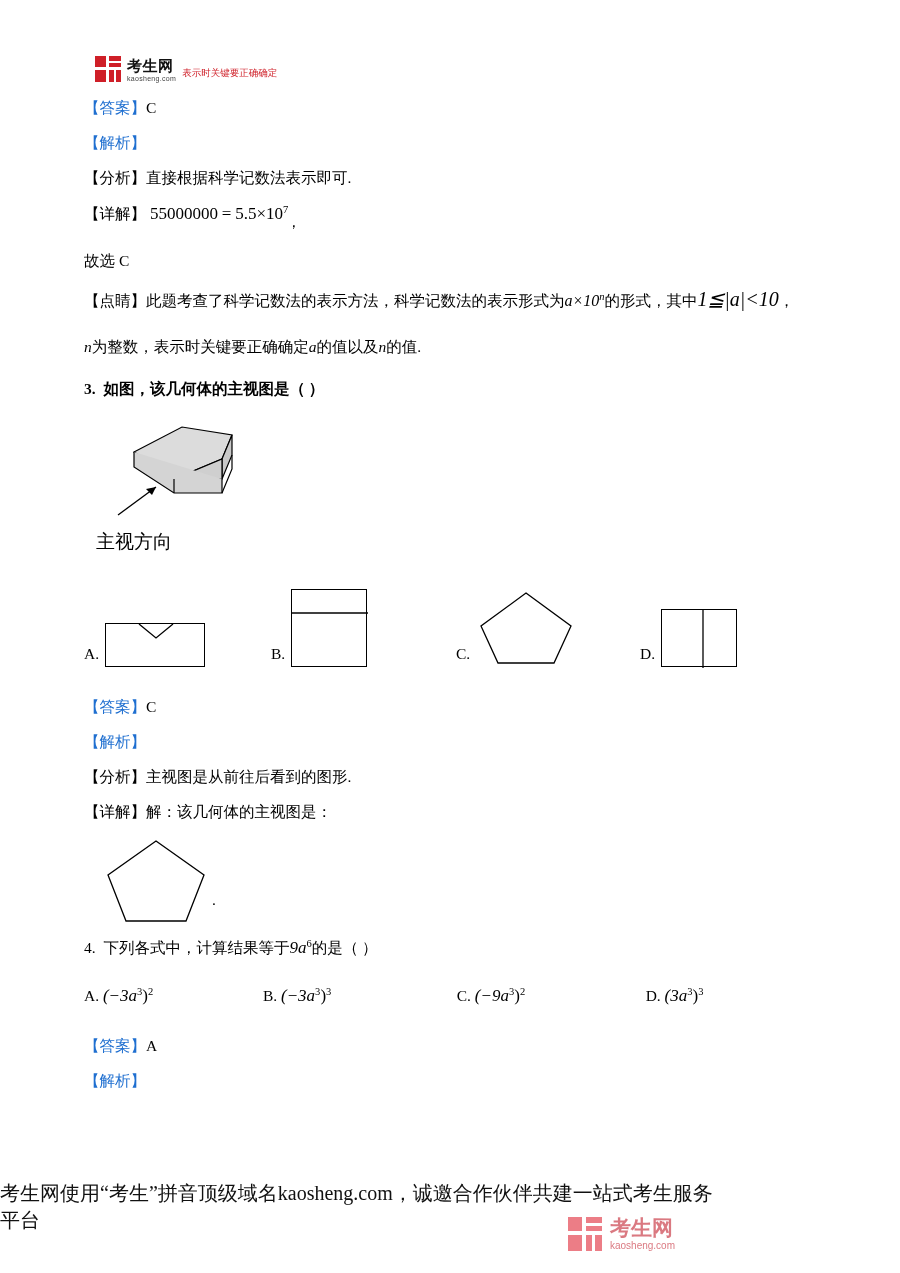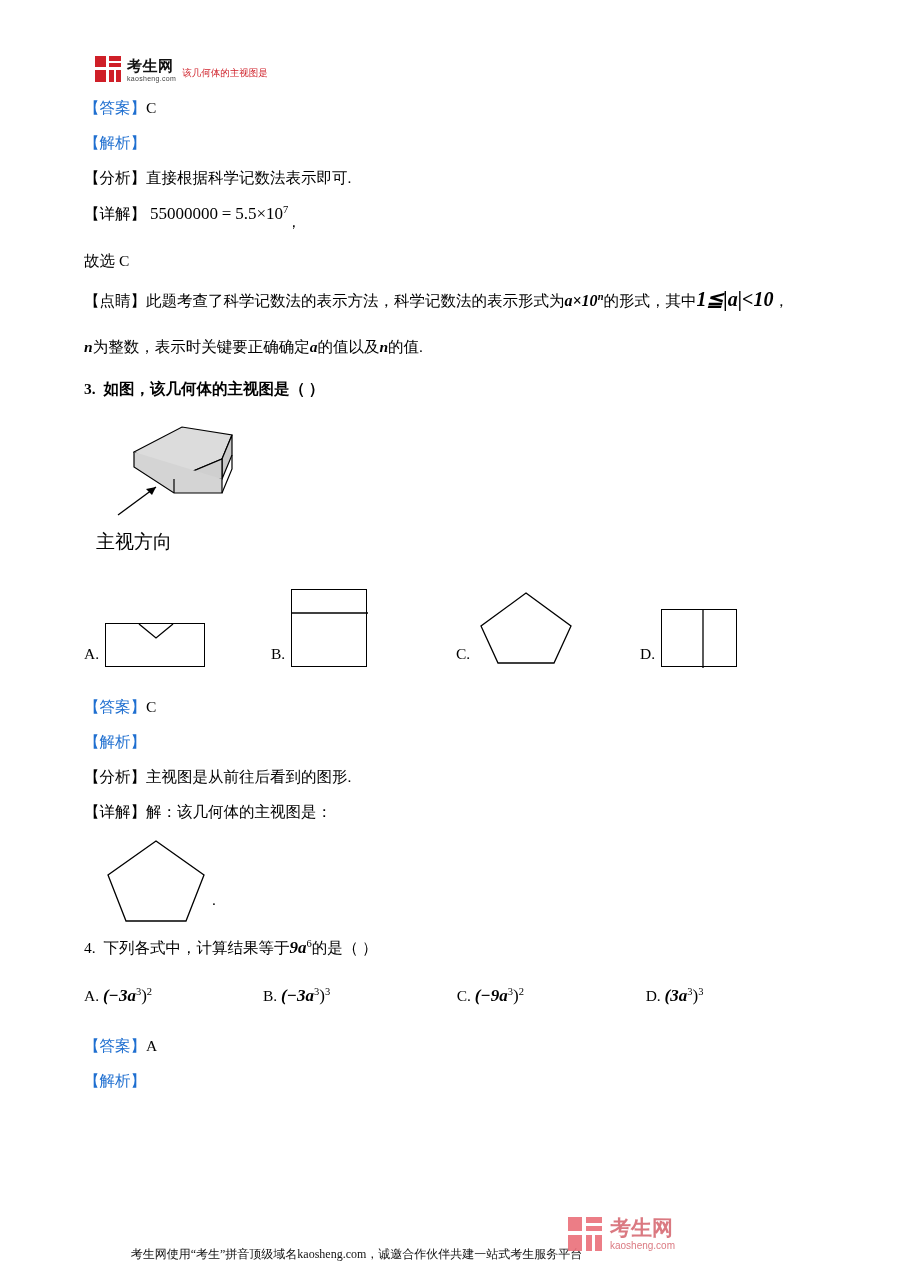--- a/index.html
+++ b/index.html
@@ -82,21 +82,20 @@
     line-height: 1.55;
     margin: 0 0 11px 0;
     position: relative;
   }
   .tag {
     color: #1f6fd0;
   }
   .math {
     font-family: "Liberation Serif", serif;
     font-style: italic;
-    font-weight: bold;
   }
   .mathup {
     font-family: "Liberation Serif", serif;
     font-style: normal;
   }
   sup {
     font-size: 0.68em;
     vertical-align: super;
     font-style: normal;
   }
@@ -138,23 +137,22 @@
     border: 1.3px solid #000;
     box-sizing: border-box;
     position: relative;
     background: #fff;
   }
   
   .footer-note {
     position: absolute;
     left: 0;
     right: 0;
-    top: 1246px;
-    text-align: center;
-    font-size: 12px;
+    top: 1180px;
+    font-size: 20px;
     color: #111;
   }
   .watermark {
     position: absolute;
     right: 38px;
     bottom: 22px;
     display: flex;
     align-items: center;
     gap: 8px;
     opacity: 0.9;
@@ -201,21 +199,21 @@
         <i class="b"></i>
         <i class="c"></i>
         <i class="d"></i>
         <i class="e"></i>
         <i class="f"></i>
     </div>
     <div class="logo-text">
       <div class="t1">考生网</div>
       <div class="t2">kaosheng.com</div>
     </div>
-    <div class="logo-slogan">该几何体的主视图是</div>
+    <div class="logo-slogan">表示时关键要正确确定</div>
   </div>
 
   <div class="content">
 
     <p class="line">
       <span class="tag">【答案】</span><span>C</span>
     </p>
 
     <p class="line">
       <span class="tag">【解析】</span>

